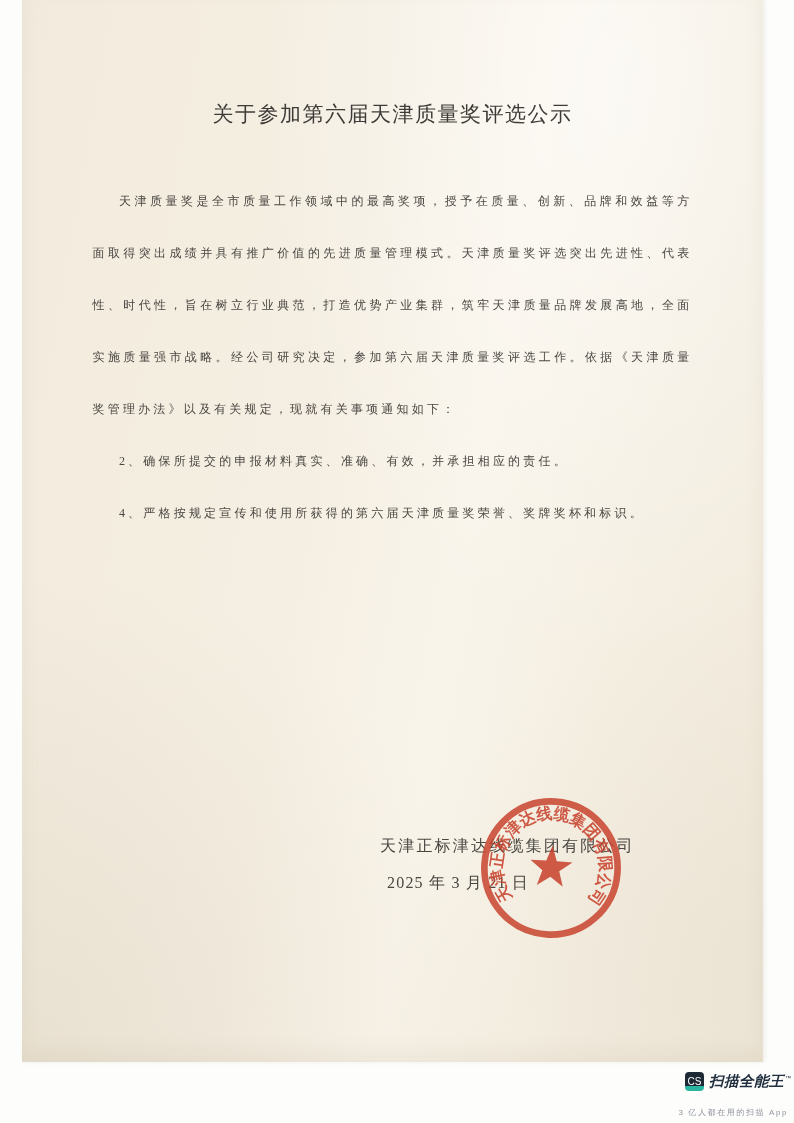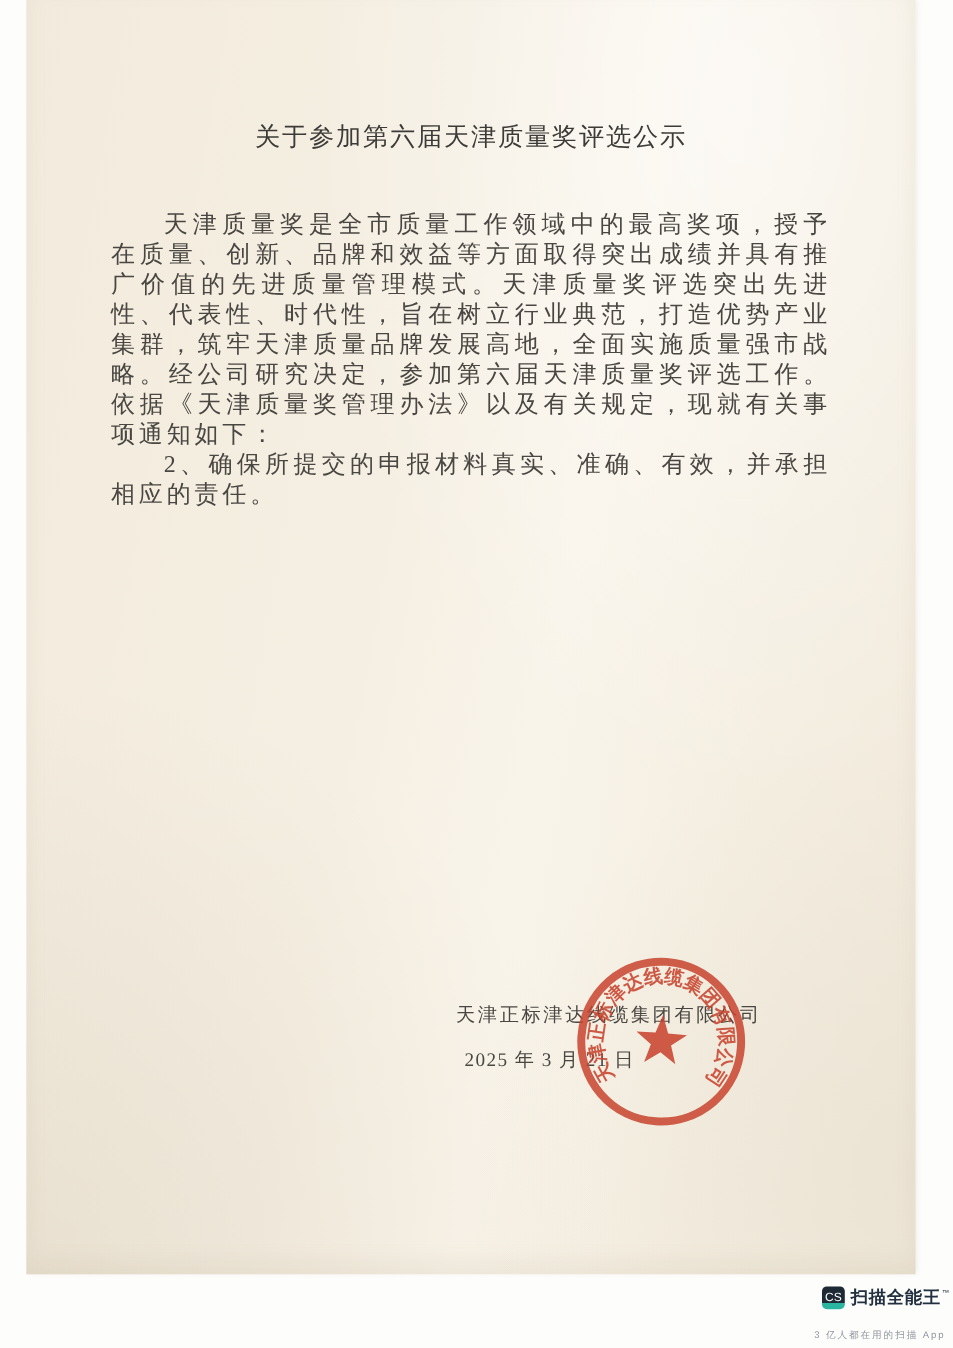--- a/index.html
+++ b/index.html
@@ -17,21 +17,21 @@
       linear-gradient(100deg, #f2ebdd 0%, #f5efe3 40%, #f9f4ea 58%, #f4eee1 78%, #f1eadc 100%);
     box-shadow: 2px 0 4px rgba(120,105,80,.10), inset 0 -10px 18px rgba(170,150,115,.10);
   }
   .title{
     margin:100px 0 0;padding:0;text-align:center;
     font-size:21px;font-weight:normal;letter-spacing:1.5px;
     line-height:28px;color:#3d3b37;
   }
   .body-text{
     margin:47px auto 0;width:600px;
-    font-size:20px;line-height:25px;letter-spacing:3.2px;
+    font-size:12px;line-height:52px;letter-spacing:3.2px;
     color:#4a4742;text-align:justify;
   }
   .body-text p{margin:0;padding:0;text-indent:2.2em;}
   .company{
     position:absolute;left:358px;top:836px;
     font-size:16px;letter-spacing:2.2px;color:#4a4742;white-space:nowrap;
   }
   .date{
     position:absolute;left:365px;top:873px;
     font-size:16px;letter-spacing:1.2px;color:#4a4742;white-space:nowrap;
@@ -47,37 +47,38 @@
   .ws-row{display:flex;align-items:center;}
   .cs-badge{
     width:19px;height:19px;border-radius:4px;flex:0 0 auto;
     background:linear-gradient(to bottom,#1d2935 0%,#1d2935 74%,#2ab5a0 74%,#2ab5a0 100%);
     color:#ffffff;font-size:10px;font-weight:normal;
     display:flex;align-items:center;justify-content:center;
     margin-left:37px;
   }
   .ws-name{
     margin-left:5px;font-size:14.5px;font-weight:bold;color:#22303f;
-    letter-spacing:.5px;white-space:nowrap;
+    letter-spacing:.5px;white-space:nowrap;font-style:italic;
   }
   .ws-tm{font-size:6px;color:#22303f;vertical-align:top;margin:-8px 0 0 1px;}
   .ws-tagline{
     margin-top:16px;text-align:right;
     font-size:8px;letter-spacing:1.6px;color:#8f959c;white-space:nowrap;
   }
 </style>
 </head>
 <body>
 
 <div class="paper">
   <h1 class="title">关于参加第六届天津质量奖评选公示</h1>
 
   <div class="body-text">
     <p>天津质量奖是全市质量工作领域中的最高奖项，授予在质量、创新、品牌和效益等方面取得突出成绩并具有推广价值的先进质量管理模式。天津质量奖评选突出先进性、代表性、时代性，旨在树立行业典范，打造优势产业集群，筑牢天津质量品牌发展高地，全面实施质量强市战略。经公司研究决定，参加第六届天津质量奖评选工作。依据《天津质量奖管理办法》以及有关规定，现就有关事项通知如下：</p>
     <p>2、确保所提交的申报材料真实、准确、有效，并承担相应的责任。</p>
+    <p>4、严格按规定宣传和使用所获得的第六届天津质量奖荣誉、奖牌奖杯和标识。</p>
   </div>
 
   <div class="company">天津正标津达线缆集团有限公司</div>
   <div class="date">2025 年 3 月 21 日</div>
 
   <svg class="seal" viewBox="0 0 200 200">
     <circle cx="100" cy="100" r="90" fill="none" stroke="#c8432e" stroke-width="9" opacity="0.92"></circle>
     <path d="M100,70 L107.1,90.3 L128.5,90.7 L111.4,103.7 L117.6,124.3 L100,112 L82.4,124.3 L88.6,103.7 L71.5,90.7 L92.9,90.3 Z" fill="#c8432e" opacity="0.95"></path>
     <path id="sealArc" d="M 51.2 144 A 66 66 0 1 1 148.8 144" fill="none"></path>
     <text font-size="22" fill="#c8432e" font-weight="bold" opacity="0.95" font-family="Liberation Serif, DejaVu Serif, serif">

